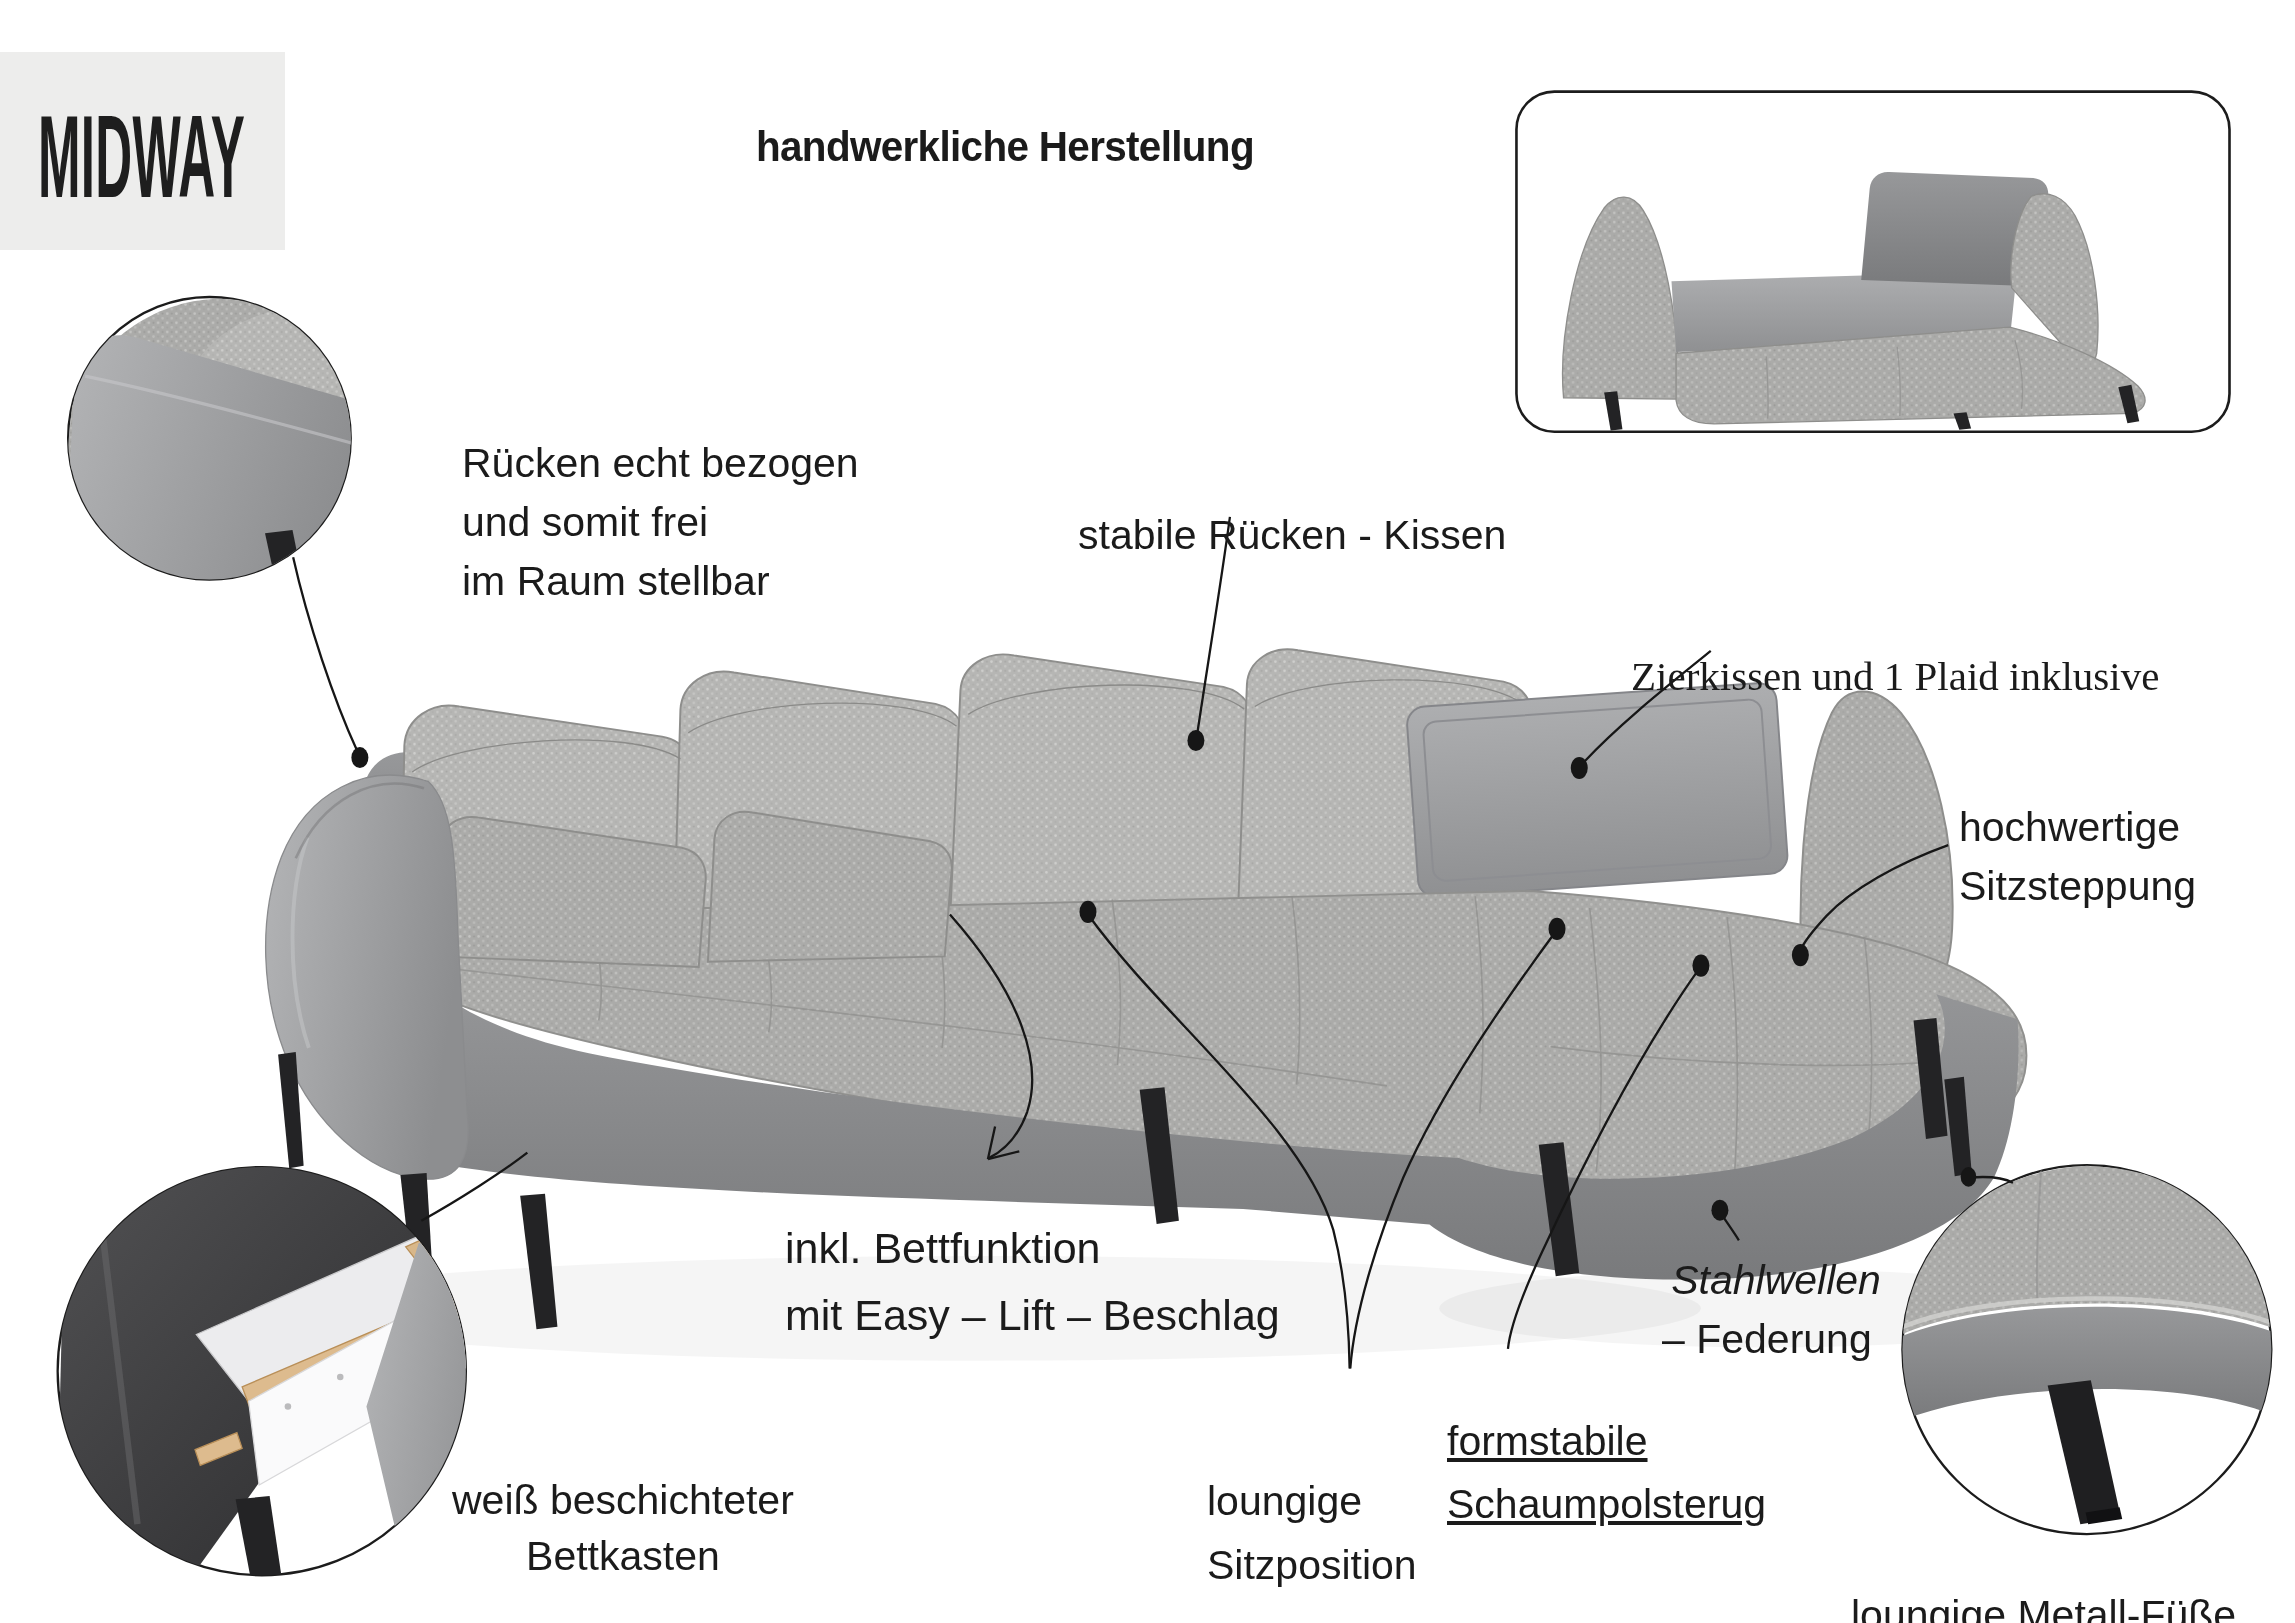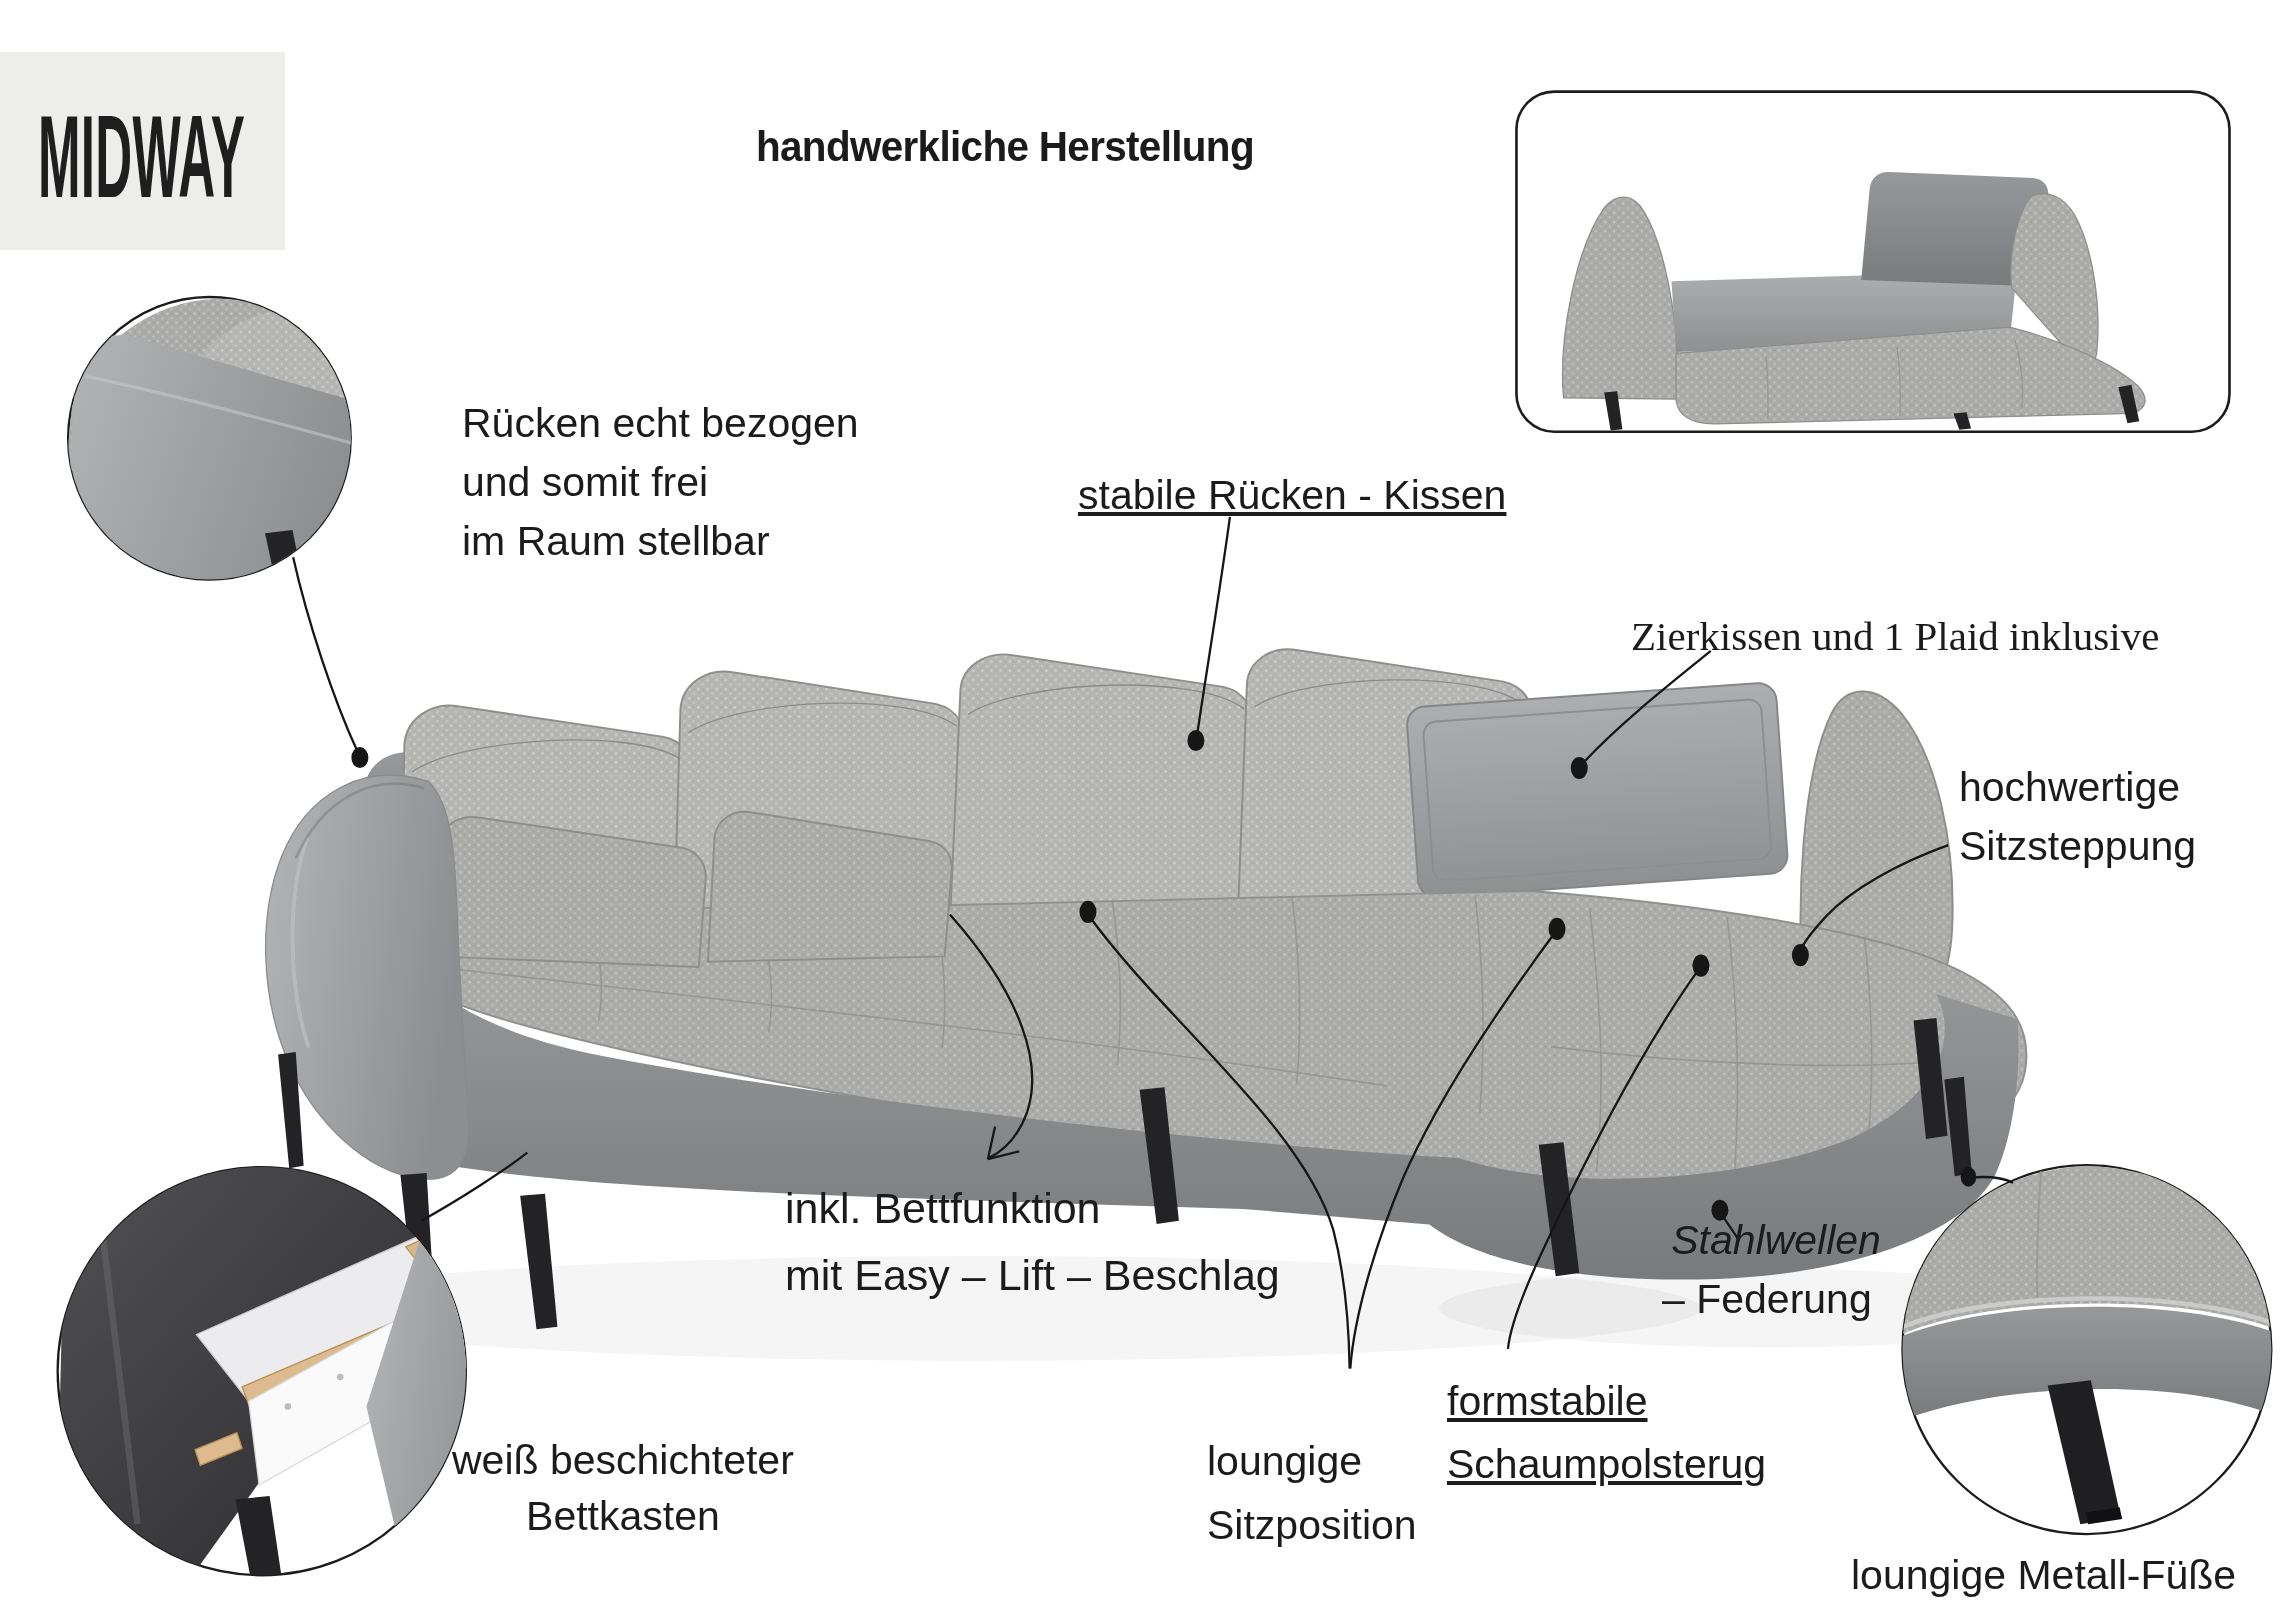--- a/index.html
+++ b/index.html
@@ -3,24 +3,24 @@
 <meta charset="utf-8">
 <style>
   html,body{margin:0;padding:0;background:#fff;}
   .canvas{position:relative;width:2295px;height:1623px;background:#ffffff;overflow:hidden;
           font-family:"Liberation Sans",sans-serif;color:#1b1b1b;}
   .title-panel{position:absolute;left:0;top:52px;width:285px;height:198px;background:#ededec;}
   .brand{position:absolute;left:38px;top:97px;font-size:116px;font-weight:bold;line-height:1.05;
          letter-spacing:0.7px;color:#1e1e1e;transform:scaleX(.44);transform-origin:left top;white-space:nowrap;}
   .subtitle{position:absolute;left:756px;top:122px;font-size:43px;font-weight:bold;letter-spacing:-0.7px;
             color:#1b1b1b;white-space:nowrap;transform:scaleX(.94);transform-origin:left top;}
-  .label{position:absolute;font-size:41px;line-height:59px;color:#1b1b1b;white-space:nowrap;}
+  .label{position:absolute;font-size:41px;line-height:59px;color:#1b1b1b;white-space:nowrap;margin-top:40px;}
   .label span{display:block;}
   .lab-ruecken{left:462px;top:394px;}
-  .lab-kissen{left:1078px;top:466px;text-decoration:underline;}
+  .lab-kissen{left:1078px;top:466px;}
   .lab-zierkissen{left:1631px;top:607px;font-family:Liberation Serif, serif;}
   .lab-sitzsteppung{left:1959px;top:758px;}
   .lab-bettfunktion{left:785px;top:1175px;font-size:43px;line-height:67px;}
   .lab-stahlwellen{left:1662px;top:1211px;}
   .lab-stahlwellen .indent{padding-left:9.2px;font-style:italic;}
   .lab-schaum{left:1447px;top:1370px;line-height:63px;text-decoration:underline;}
   .lab-loungige{left:1207px;top:1429px;line-height:64px;}
   .lab-bettkasten{left:452px;top:1432px;line-height:56px;text-align:center;}
   .lab-fuesse{left:1851px;top:1546px;}
   svg.art{position:absolute;left:0;top:0;}

